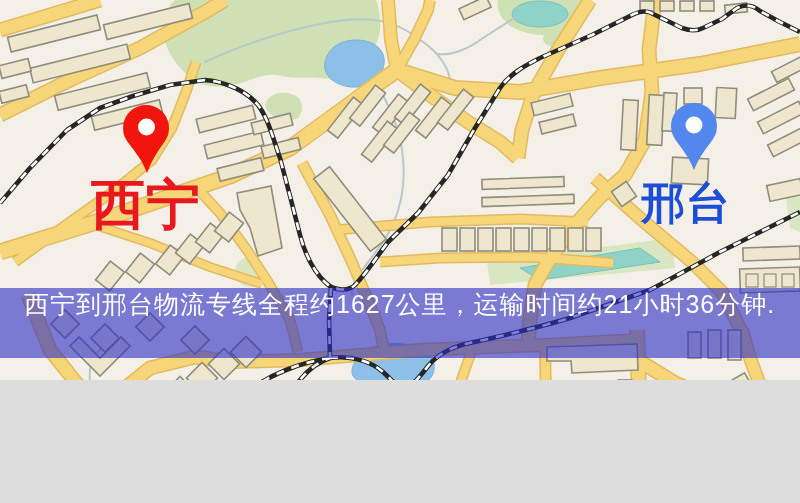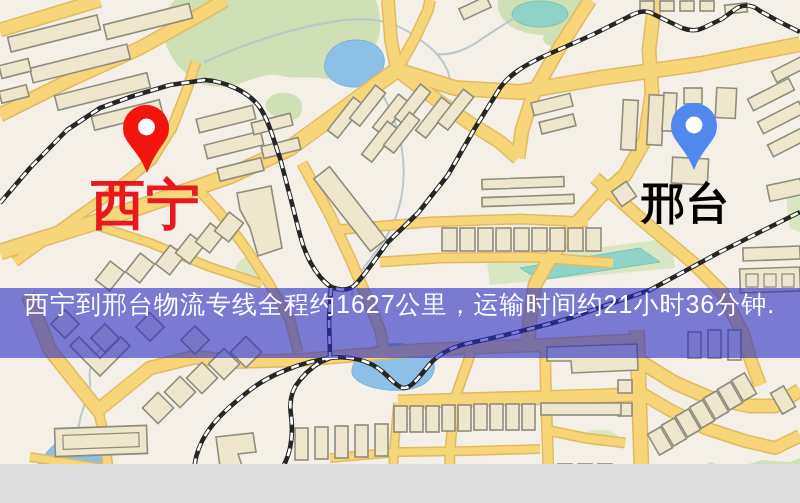--- a/index.html
+++ b/index.html
@@ -1,21 +1,21 @@
 <!DOCTYPE html>
 <html><head>
 <meta charset="utf-8">
 <style>
   html,body{margin:0;padding:0;background:#ddd;font-family:"Liberation Sans",sans-serif;}
-  .stage{position:relative;width:800px;height:464px;overflow:hidden;background:#f4f0e8;}
+  .stage{position:relative;width:800px;height:380px;overflow:hidden;background:#f4f0e8;}
   .stage svg{position:absolute;left:0;top:0;}
   .city-label{position:absolute;font-weight:bold;line-height:1;white-space:nowrap;
     font-family:"Liberation Sans",sans-serif;z-index:3;}
   .label-origin{left:91px;top:177px;font-size:54px;color:#e8181c;letter-spacing:1px;}
-  .label-dest{left:641px;top:181px;font-size:44px;color:#000000;letter-spacing:1px;}
+  .label-dest{left:641px;top:181px;font-size:44px;color:#1d4ed8;letter-spacing:1px;}
   .banner{position:absolute;left:0;top:288px;width:800px;height:70px;
     background:rgba(42,44,196,0.60);z-index:2;display:flex;}
   .banner span{color:#fff;font-size:25px;padding-left:24px;letter-spacing:1px;}
   
   .rc{stroke:#e2ba62;fill:none;stroke-linejoin:round;stroke-linecap:butt;}
   .rf{stroke:#f6d678;fill:none;stroke-linejoin:round;stroke-linecap:butt;}
   .green{fill:#cfe0b4;stroke:none;}
   .green2{fill:#d8e6c2;stroke:none;}
   .water{fill:#8cc0e6;stroke:#7bb2da;stroke-width:1;}
   .teal{fill:#8fd2c8;stroke:#7cc2b8;stroke-width:1;}

